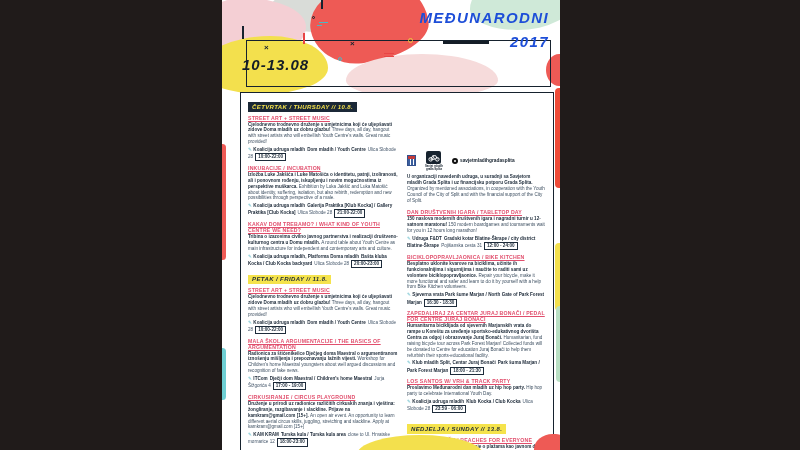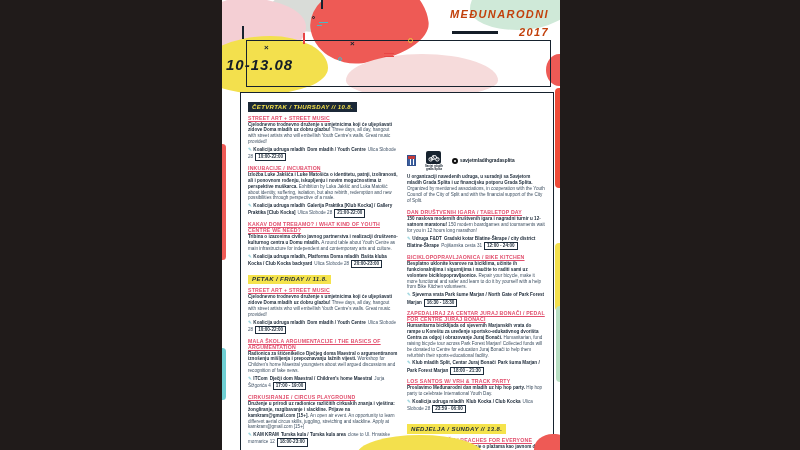--- a/index.html
+++ b/index.html
@@ -21,25 +21,25 @@
   .s-orange-r{right:-3px;top:88px;width:8px;height:100px;background:#ee4b38;border-radius:4px;}
   .s-yellow-r{right:-3px;top:243px;width:8px;height:68px;background:#f3e04d;border-radius:4px;}
   .s-green-r{right:-4px;top:306px;width:8px;height:76px;background:#b9e0c4;border-radius:4px;}
   .s-red-l{left:-3px;top:144px;width:7px;height:116px;background:#ee5a55;border-radius:4px;}
   .s-teal-l{left:-3px;top:348px;width:7px;height:52px;background:#6fcfd3;border-radius:4px;}
   .b-yellow-bot{left:135px;top:435px;width:126px;height:28px;background:#f3e04d;border-radius:50% 50% 40% 60%/70% 70% 30% 30%;z-index:6;}
   .b-red-bot{left:312px;top:434px;width:34px;height:24px;background:#ee5a55;border-radius:60% 40% 40% 60%/70% 60% 30% 40%;z-index:6;}
 
   
   .hframe{position:absolute;left:24px;top:40px;width:305px;height:47px;border:1px solid #16222e;z-index:3;}
-  .title{position:absolute;top:6px;right:11px;text-align:left;z-index:5;color:#c2410c;
-         font-weight:bold;font-style:italic;font-size:11px;letter-spacing:1.4px;line-height:1.62;}
+  .title{position:absolute;top:6px;right:11px;text-align:left;z-index:5;color:#1d4ed8;
+         font-weight:bold;font-style:italic;font-size:15px;letter-spacing:1.4px;line-height:1.62;}
   .yearline{display:flex;align-items:center;justify-content:flex-end;gap:21px;}
   .yeardash{width:46px;height:2.5px;background:#141d27;}
-  .dates{position:absolute;left:4px;top:56px;z-index:5;color:#141d27;
+  .dates{position:absolute;left:20px;top:56px;z-index:5;color:#141d27;
          font-weight:bold;font-style:italic;font-size:15px;letter-spacing:1px;}
 
   .deco{position:absolute;z-index:4;color:#16222e;font-weight:bold;}
   .d-x{font-size:8px;line-height:8px;}
   .d-bar{width:1.6px;background:#16222e;}
   .d-redbar{width:1.6px;height:11px;background:#e84545;}
   .d-circ{border-radius:50%;}
   .d-dash{border-top:1.6px solid #4db8c4;height:0;}
   .d-eq{width:10px;height:4px;border-top:1.6px solid #e84545;border-bottom:1.6px solid #e84545;}
 

